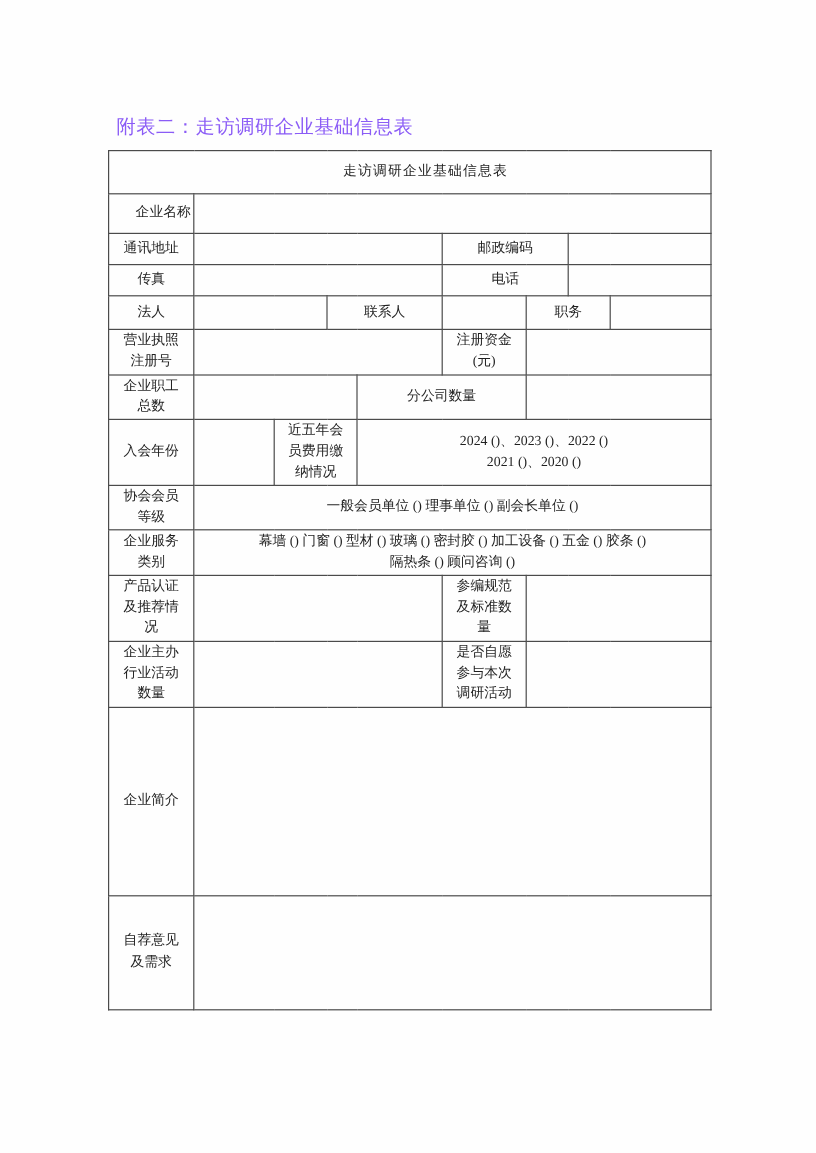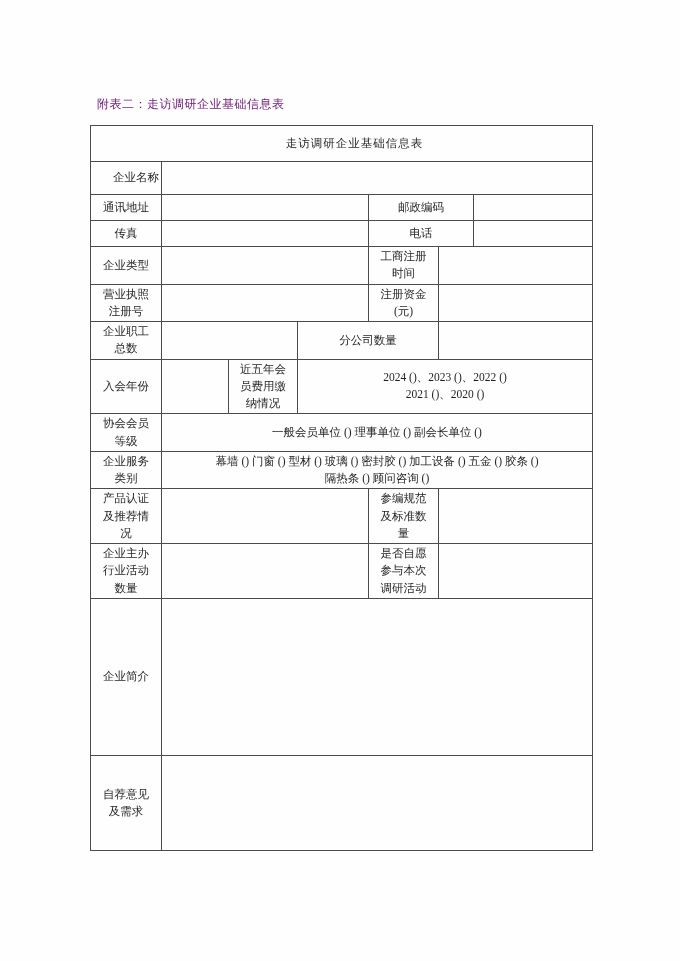--- a/index.html
+++ b/index.html
@@ -12,23 +12,23 @@
     overflow: hidden;
   }
   .page {
     position: absolute; left: 0; top: 0;
     width: 680px; height: 961px;
     background: #fefefe;
   }
   .doc-title {
     position: absolute;
     left: 97px; top: 96px;
-    font-size: 12px;
+    font-size: 16px;
     letter-spacing: 0.5px;
-    color: #701a75;
+    color: #8b5cf6;
     white-space: nowrap;
   }
   table.form {
     position: absolute;
     left: 90px; top: 125px;
     width: 502px;
     border-collapse: collapse;
     table-layout: fixed;
   }
   table.form td {
@@ -103,28 +103,29 @@
       <td colspan="2"></td>
     </tr>
 
     <tr class="r4">
       <td>传真</td>
       <td colspan="4"></td>
       <td colspan="2">电话</td>
       <td colspan="2"></td>
     </tr>
 
-
-    <tr class="r6">
-      <td>企业类型</td>
-      <td colspan="4"></td>
-      <td>工商注册
-时间</td>
-      <td colspan="3"></td>
-    </tr>
+    <tr class="r5">
+      <td>法人</td>
+      <td colspan="2"></td>
+      <td colspan="2">联系人</td>
+      <td></td>
+      <td colspan="2">职务</td>
+      <td></td>
+    </tr>
+
 
     <tr class="r7">
       <td>营业执照
 注册号</td>
       <td colspan="4"></td>
       <td>注册资金
 (元)</td>
       <td colspan="3"></td>
     </tr>
 

